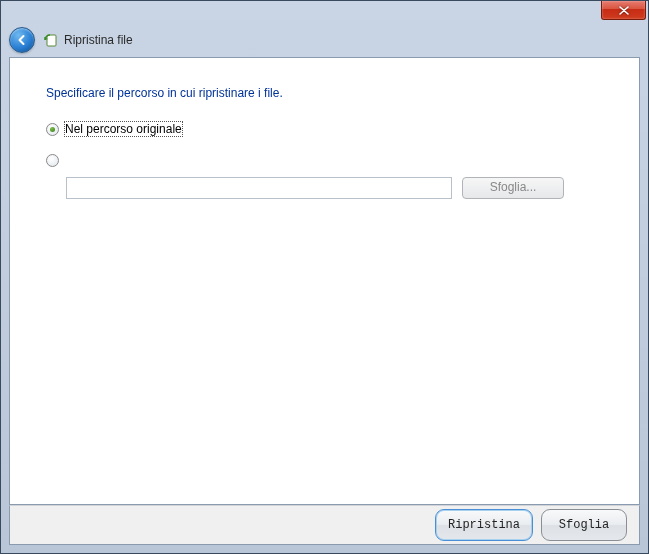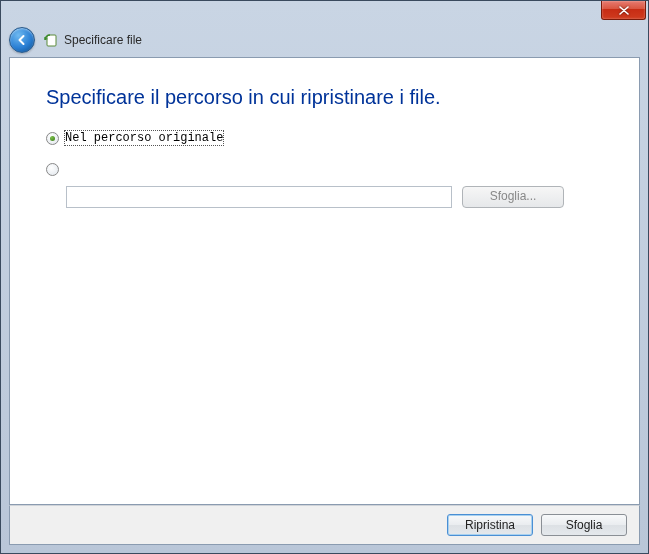--- a/index.html
+++ b/index.html
@@ -70,21 +70,21 @@
     position: absolute;
     top: 56px; left: 8px; right: 8px; bottom: 48px;
     background: #fff;
     border: 1px solid #8a9bb0;
   }
   .content-inner {
     padding: 28px 36px;
   }
   .heading {
     color: #003399;
-    font-size: 20px;
+    font-size: 12px;
     font-weight: normal;
     margin: 0 0 22px 0;
   }
   .radio-row {
     display: flex;
     align-items: center;
     gap: 6px;
     margin-bottom: 18px;
   }
   .radio {
@@ -97,21 +97,20 @@
     justify-content: center;
   }
   .radio.checked::after {
     content: '';
     width: 5px; height: 5px;
     border-radius: 50%;
     background: radial-gradient(circle at 35% 30%, #7bbf4a, #3a7a1a);
   }
   .radio-label {
     color: #000;
-    font-family: Liberation Mono, monospace;
   }
   .radio-label.focused {
     outline: 1px dotted #555;
     outline-offset: 0px;
   }
   .path-row {
     display: flex;
     align-items: center;
     gap: 10px;
     margin-left: 20px;
@@ -146,25 +145,25 @@
     border: 1px solid #8a9bb0;
     border-top: 1px solid #d0d4d9;
     display: flex;
     justify-content: flex-end;
     align-items: center;
     gap: 8px;
     padding: 0 12px;
   }
   .footer-btn {
     min-width: 86px;
-    height: 22px;
+    height: 32px;
     border: 1px solid #8a8f95;
-    border-radius: 3px;
+    border-radius: 9px;
     background: linear-gradient(to bottom, #f8f9fa 0%, #eaedf0 48%, #dde1e5 52%, #e4e8ec 100%);
-    font-family: Liberation Sans, sans-serif;
+    font-family: Liberation Mono, monospace;
     font-size: 12px;
     color: #222;
     padding: 0 12px;
     cursor: default;
   }
   .footer-btn.default {
     border: 1px solid #4a8fd4;
     box-shadow: inset 0 0 0 1px #a8d1f0;
   }
 </style>
@@ -188,21 +187,21 @@
       </svg>
     </div>
     <div class="wizard-title">
       <span class="wizard-icon">
         <svg width="16" height="16" viewBox="0 0 16 16">
           <rect x="4" y="3" width="9" height="11" rx="1" fill="#fff" stroke="#5a8a3a" stroke-width="1"></rect>
           <path d="M2 8 A5 5 0 0 1 7 3" stroke="#3a8a2a" stroke-width="1.6" fill="none"></path>
           <path d="M1 5 L2 8 L5 7" fill="#3a8a2a"></path>
         </svg>
       </span>
-      <span>Specificare file</span>
+      <span>Ripristina file</span>
     </div>
   </div>
 
   <div class="content">
     <div class="content-inner">
       <h1 class="heading">Specificare il percorso in cui ripristinare i file.</h1>
 
       <div class="radio-row">
         <span class="radio checked"></span>
         <span class="radio-label focused">Nel percorso originale</span>

